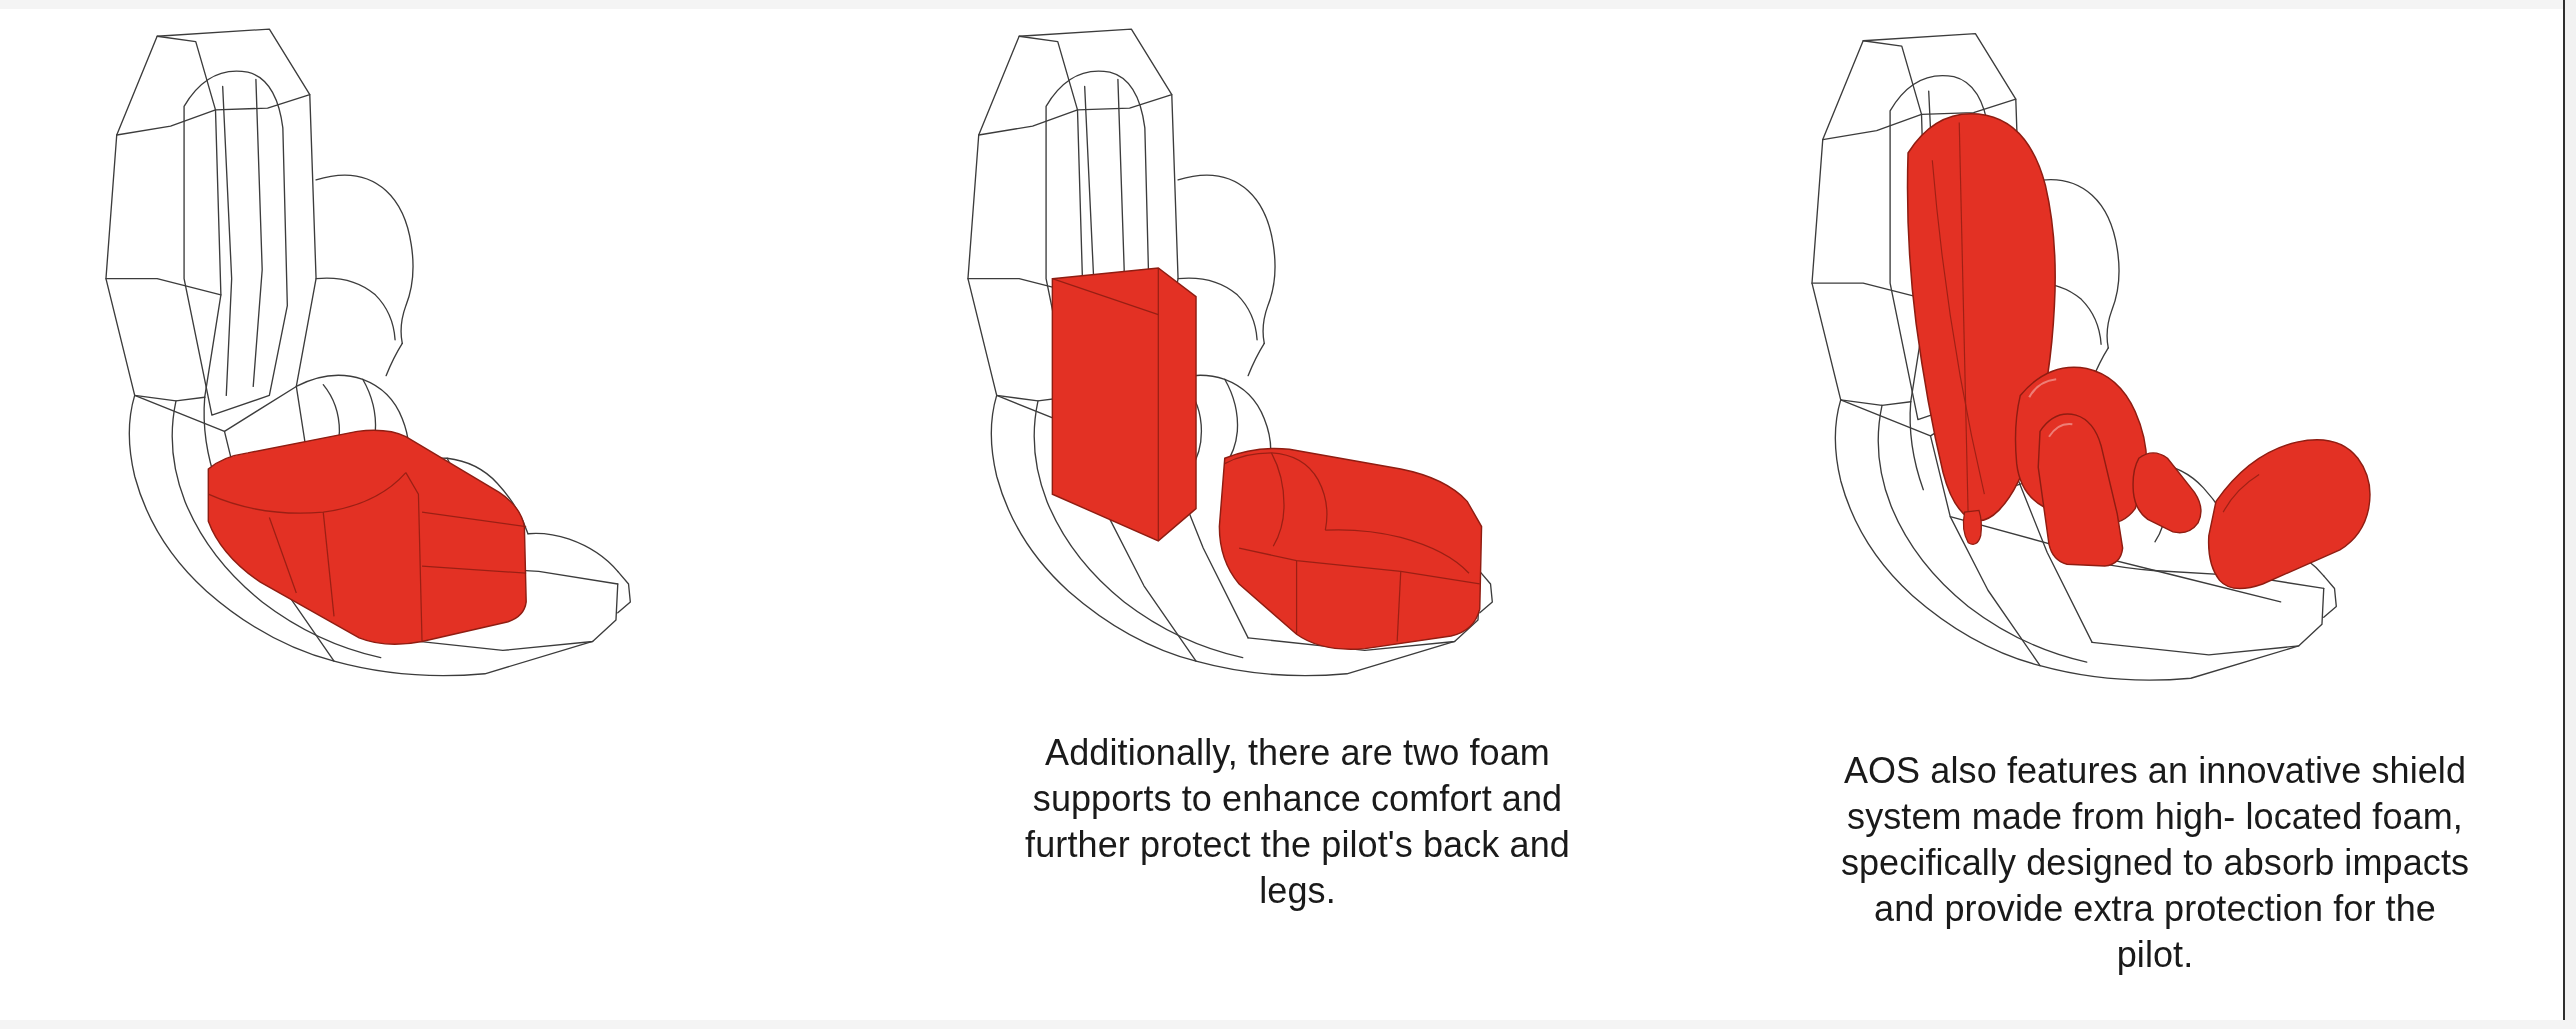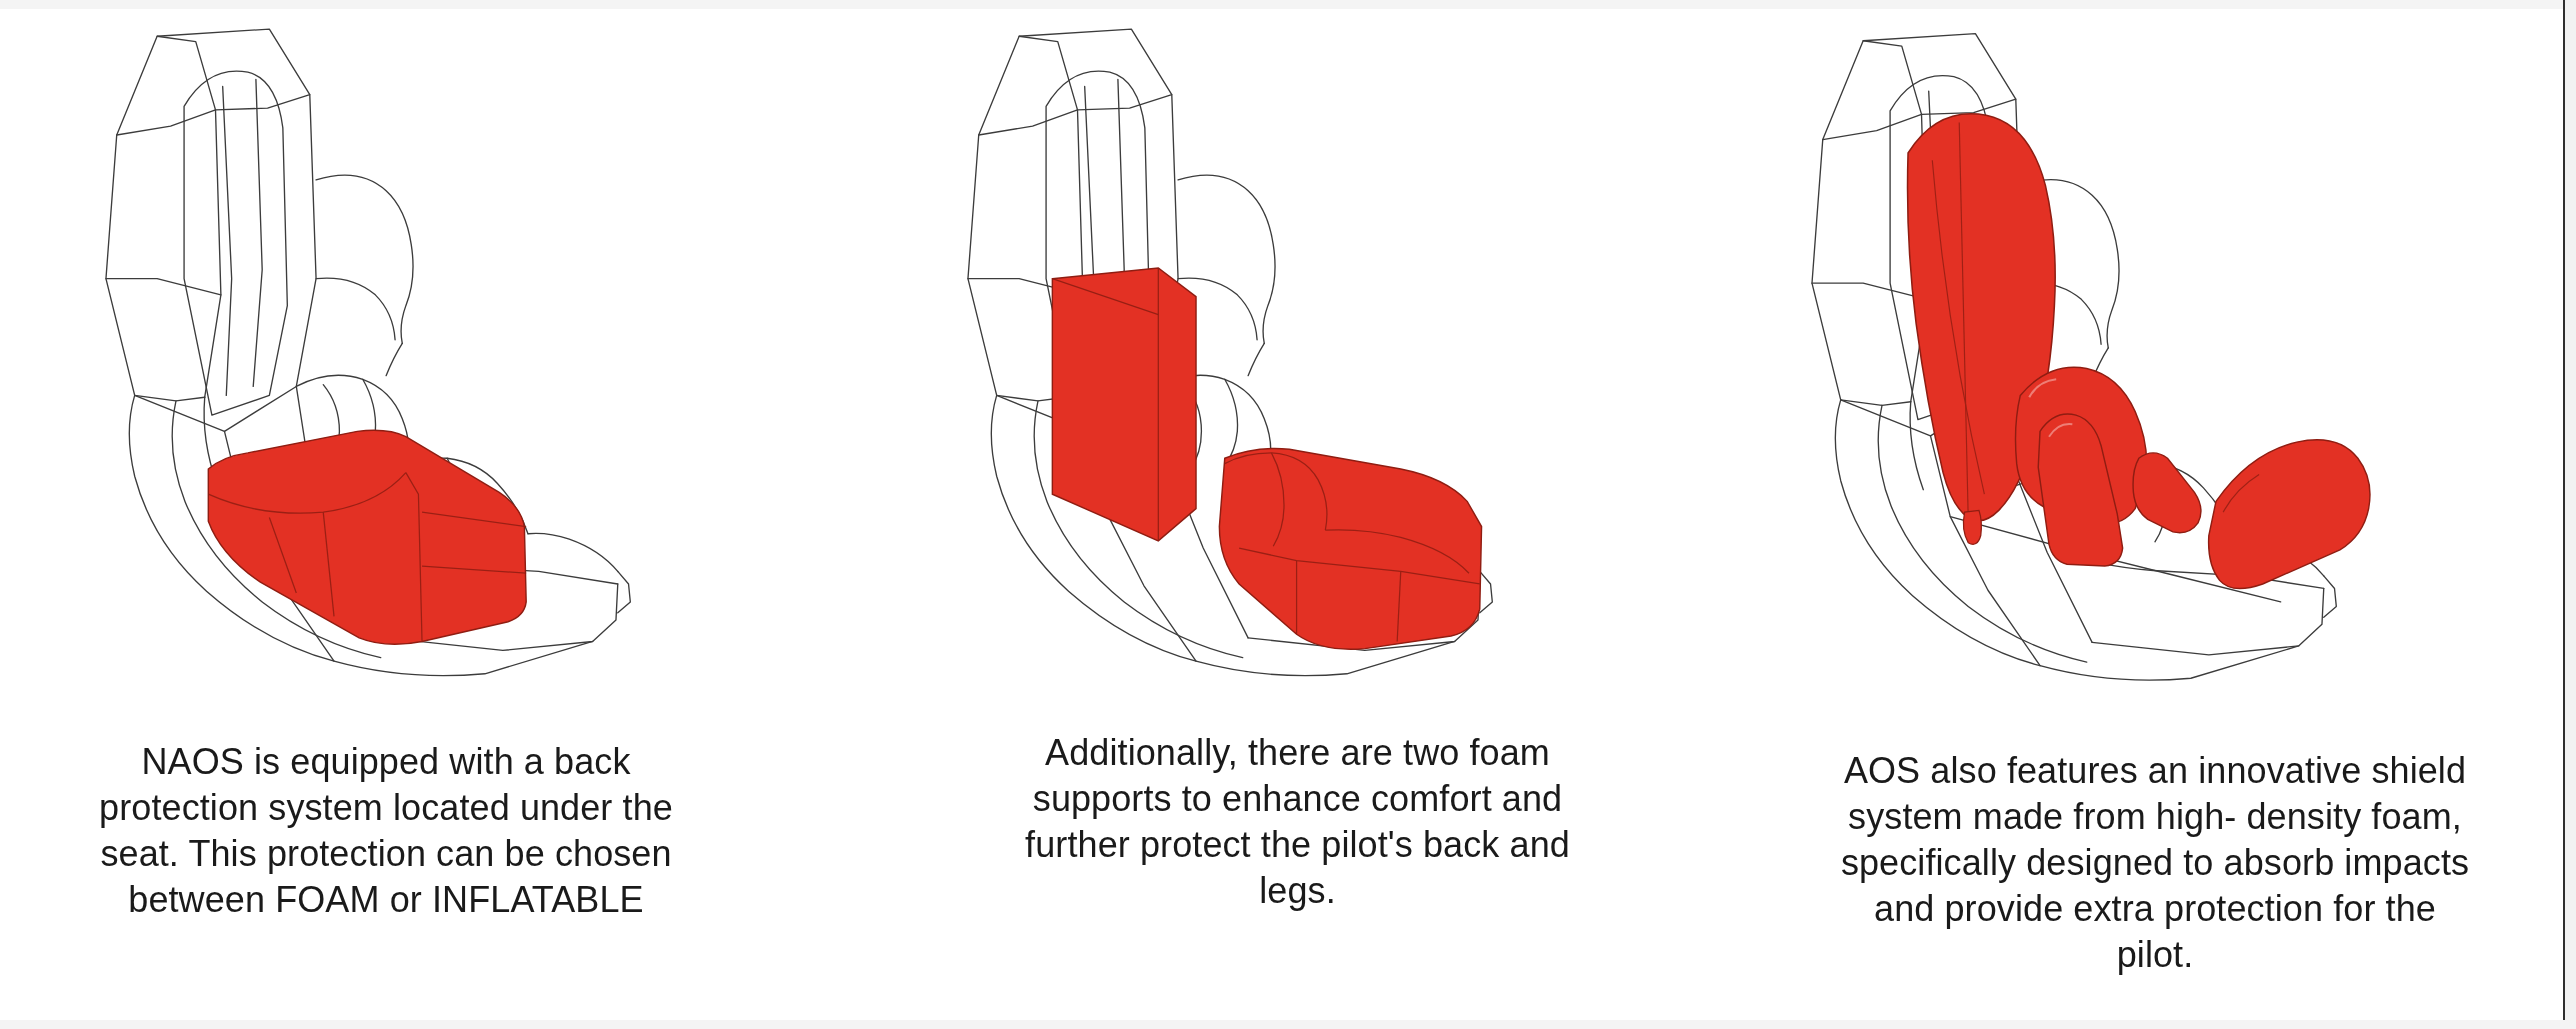--- a/index.html
+++ b/index.html
@@ -149,21 +149,20 @@
               <path d="M232 540 Q290 566 360 560 Q420 552 452 516"></path>
               <path d="M452 516 L466 540 L470 704"></path>
               <path d="M470 560 L586 576"></path>
               <path d="M470 620 L586 628"></path>
               <path d="M300 566 L330 650"></path>
               <path d="M360 560 L372 676"></path>
             </g>
           </g>
         </svg>
       </div>
-      <div class="caption caption-1">NAOS is equipped with a back protection system located under the seat. This protection can be chosen between FOAM or INFLATABLE</div>
     </div>
 
     <div class="panel panel-2">
       <div class="figure">
         <svg viewBox="0 0 960 790" preserveAspectRatio="xMidYMid meet">
           <g fill="none" stroke="#3c3c3c" stroke-width="1.5" stroke-linejoin="round" stroke-linecap="round">
             <g>
               <path d="M130 140 L175 30 L300 22 L345 95 L352 300 L330 420 L250 470 L150 430 L118 300 Z"></path>
               <path d="M175 30 L218 36 L240 112 L246 318 L228 432"></path>
               <path d="M130 140 L190 130 L240 112"></path>
@@ -289,21 +288,21 @@
           <g>
             <path d="M462 500 Q478 488 494 500 L524 538 Q536 556 528 572 Q518 586 500 582 L472 568 Q458 558 456 538 Q454 514 462 500 Z" fill="#E33124" stroke="#8f1d12" stroke-width="1.6"></path>
           </g>
 
           <g>
             <path d="M548 548 Q586 494 638 482 Q684 472 706 500 Q724 524 718 556 Q712 586 686 602 L600 640 Q566 652 552 636 Q538 618 540 586 Z" fill="#E33124" stroke="#8f1d12" stroke-width="1.6"></path>
             <path d="M556 560 Q570 534 596 518" fill="none" stroke="#8f1d12" stroke-width="1.4" opacity="0.8"></path>
           </g>
         </svg>
       </div>
-      <div class="caption caption-3">AOS also features an innovative shield system made from high- density foam, specifically designed to absorb impacts and provide extra protection for the pilot.</div>
+      <div class="caption caption-3">AOS also features an innovative shield system made from high- located foam, specifically designed to absorb impacts and provide extra protection for the pilot.</div>
     </div>
 
   </div>
 
   <div class="edge-rule-right"></div>
   <div class="edge-gutter-right"></div>
   <div class="edge-strip-bottom"></div>
 
 </div>
 

